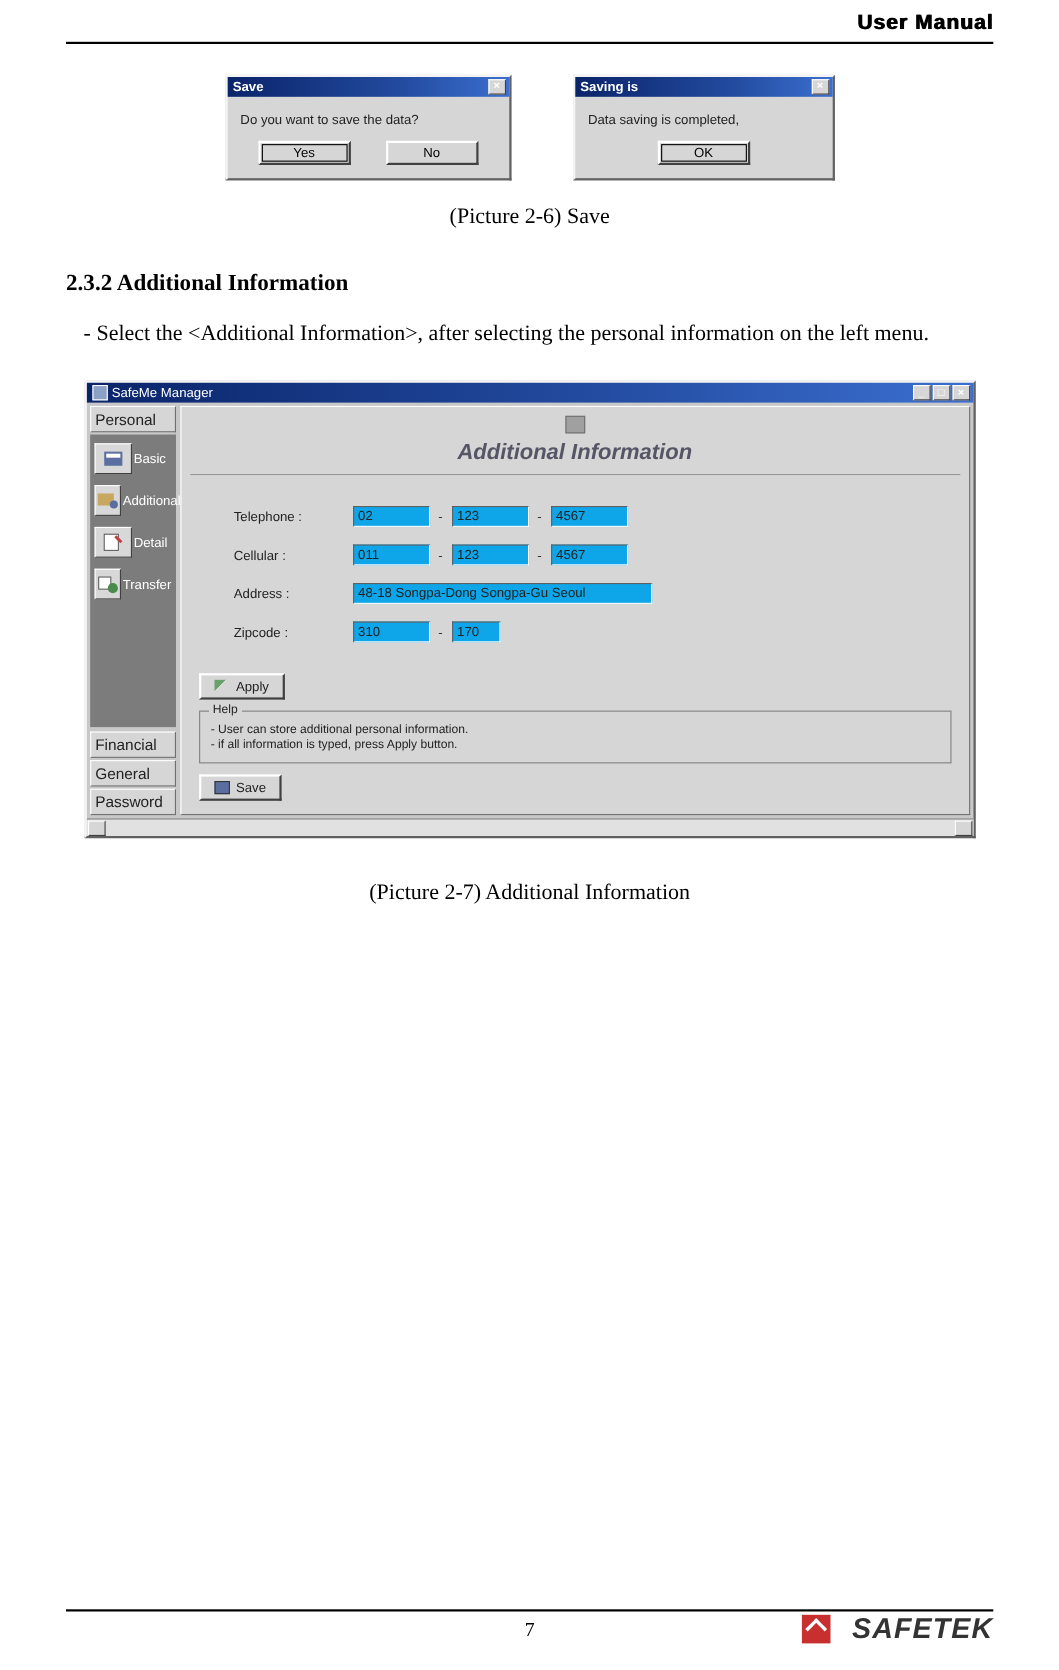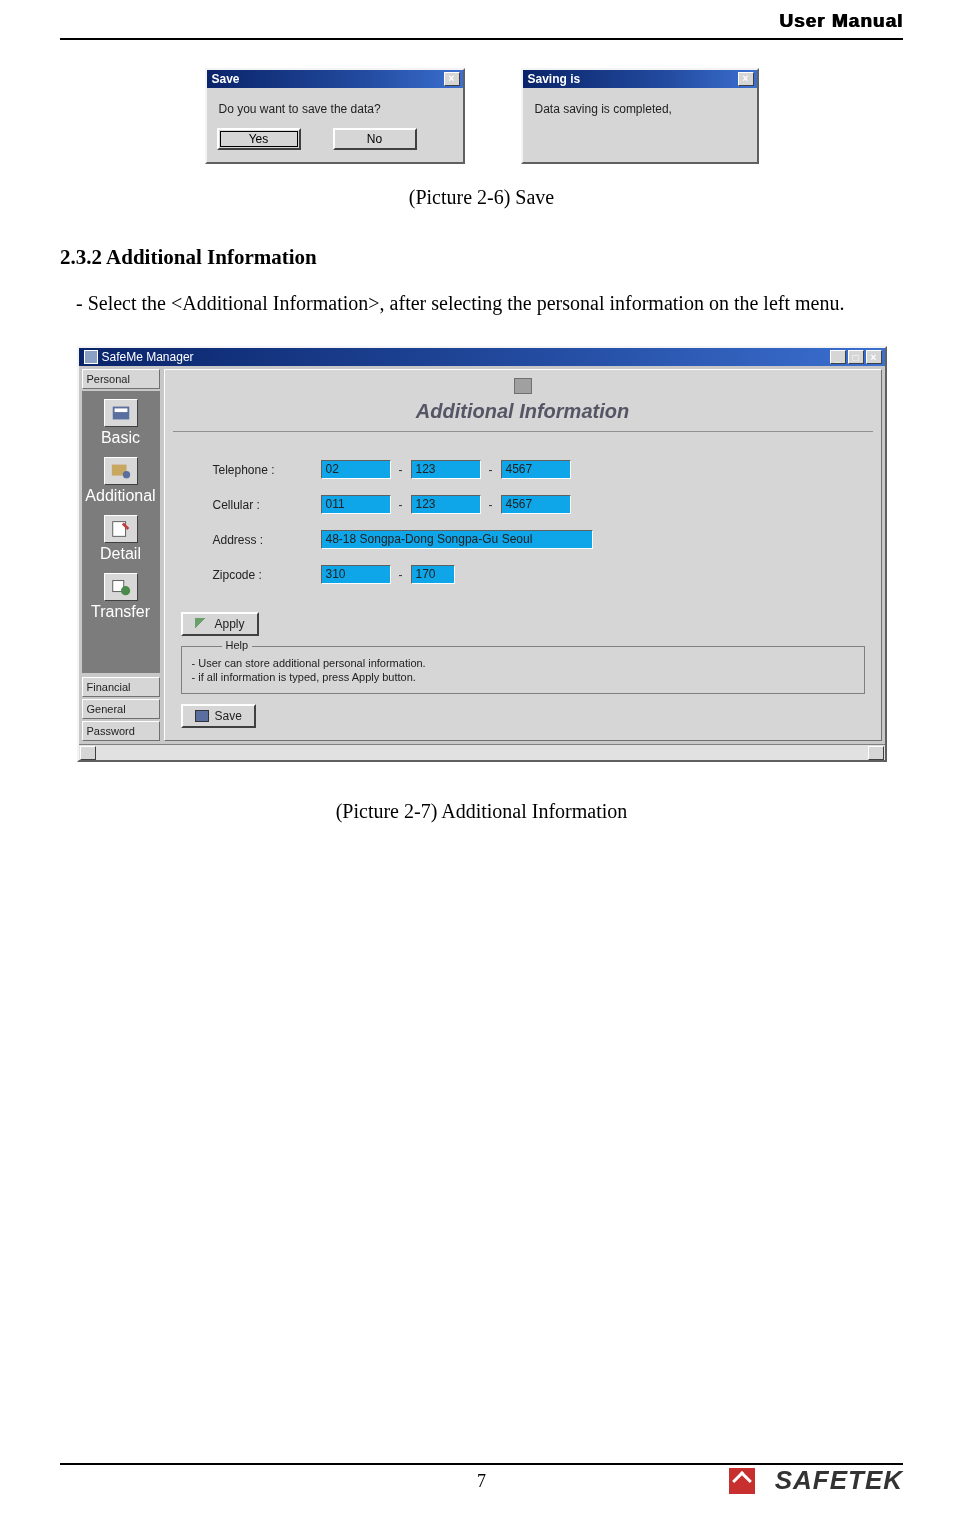--- a/index.html
+++ b/index.html
@@ -70,21 +70,21 @@
     font-size: 10px; line-height: 10px; font-family: Arial;
     font-weight: bold;
   }
   .dlg-body {
     padding: 14px 12px 4px 12px;
     color:#222;
   }
   .dlg-btnrow {
     display:flex; gap: 32px;
     padding: 8px 10px 12px 10px;
-    justify-content: flex-start;
+    justify-content: center;
   }
   .dlg-btnrow.center { justify-content:center; }
   .win98-btn {
     width: 84px; height: 22px;
     background: #d6d6d6;
     border-top: 2px solid #fff;
     border-left: 2px solid #fff;
     border-right: 2px solid #404040;
     border-bottom: 2px solid #404040;
     display:flex;align-items:center;justify-content:center;
@@ -149,34 +149,33 @@
   .sidebar {
     width:78px;
     display:flex;flex-direction:column;
     gap:2px;
     margin-right:4px;
   }
   .side-sect-label {
     background:#d6d6d6;
     border-top:1px solid #fff;border-left:1px solid #fff;
     border-right:1px solid #707070;border-bottom:1px solid #707070;
-    font-size:11px;text-align:left;padding:3px 4px;
+    font-size:14px;text-align:left;padding:3px 4px;
   }
   .side-icons {
     background:#7c7c7c;
     flex:1;
     padding:8px 4px;
     display:flex;flex-direction:column;gap:10px;
     align-items:center;
   }
   .side-item {
-    display:flex;flex-direction:column;align-items:center;
-    gap:2px;color:#fff;font-size:16px;
+    display:flex;flex-direction:row;align-items:center;
+    gap:2px;color:#fff;font-size:12px;
     width:100%;
-    justify-content:flex-end;
   }
   .side-glyph {
     width:34px;height:28px;background:#d8d8d8;
     border-top:1px solid #fff;border-left:1px solid #fff;
     border-right:1px solid #404040;border-bottom:1px solid #404040;
     display:flex;align-items:center;justify-content:center;
   }
   .side-glyph svg { width:22px;height:20px; }
   .side-tabs { display:flex;flex-direction:column;gap:2px;margin-top:2px; }
 
@@ -230,21 +229,21 @@
   .bicon.save { background:#5a6ea0;border:1px solid #333; }
   .row-right { display:flex;justify-content:flex-start;padding:4px 8px; }
   .help-box {
     margin:6px 8px 6px 8px;
     border:1px solid #808080;
     padding:8px 10px;
     position:relative;
   }
   .help-box .legend {
     position:absolute;top:-8px;left:8px;
-    background:#d6d6d6;padding:0 4px;font-size:11px;margin-left:32px;
+    background:#d6d6d6;padding:0 4px;font-size:11px;
   }
   .help-box p { margin:2px 0;font-size:11px;color:#222; }
 
   .scrollbar-h {
     height:16px;background:#e1e1e1;
     border-top:1px solid #808080;
     display:flex;
   }
   .sc-btn {
     width:16px;height:14px;background:#d6d6d6;
@@ -306,20 +305,23 @@
           <div class="win98-btn">No</div>
         </div>
       </div>
 
       <div class="dlg narrow">
         <div class="dlg-title">
           <span>Saving is</span>
           <span class="dlg-close">×</span>
         </div>
         <div class="dlg-body">Data saving is completed,</div>
+        <div class="dlg-btnrow center">
+          <div class="win98-btn focus">OK</div>
+        </div>
       </div>
     </div>
 
     <div class="caption">(Picture 2-6) Save</div>
 
     <div class="sect-title">2.3.2 Additional Information</div>
     <div class="body-text">- Select the &lt;Additional Information&gt;, after selecting the personal information on the left menu.</div>
 
     <div class="app">
       <div class="app-titlebar">

